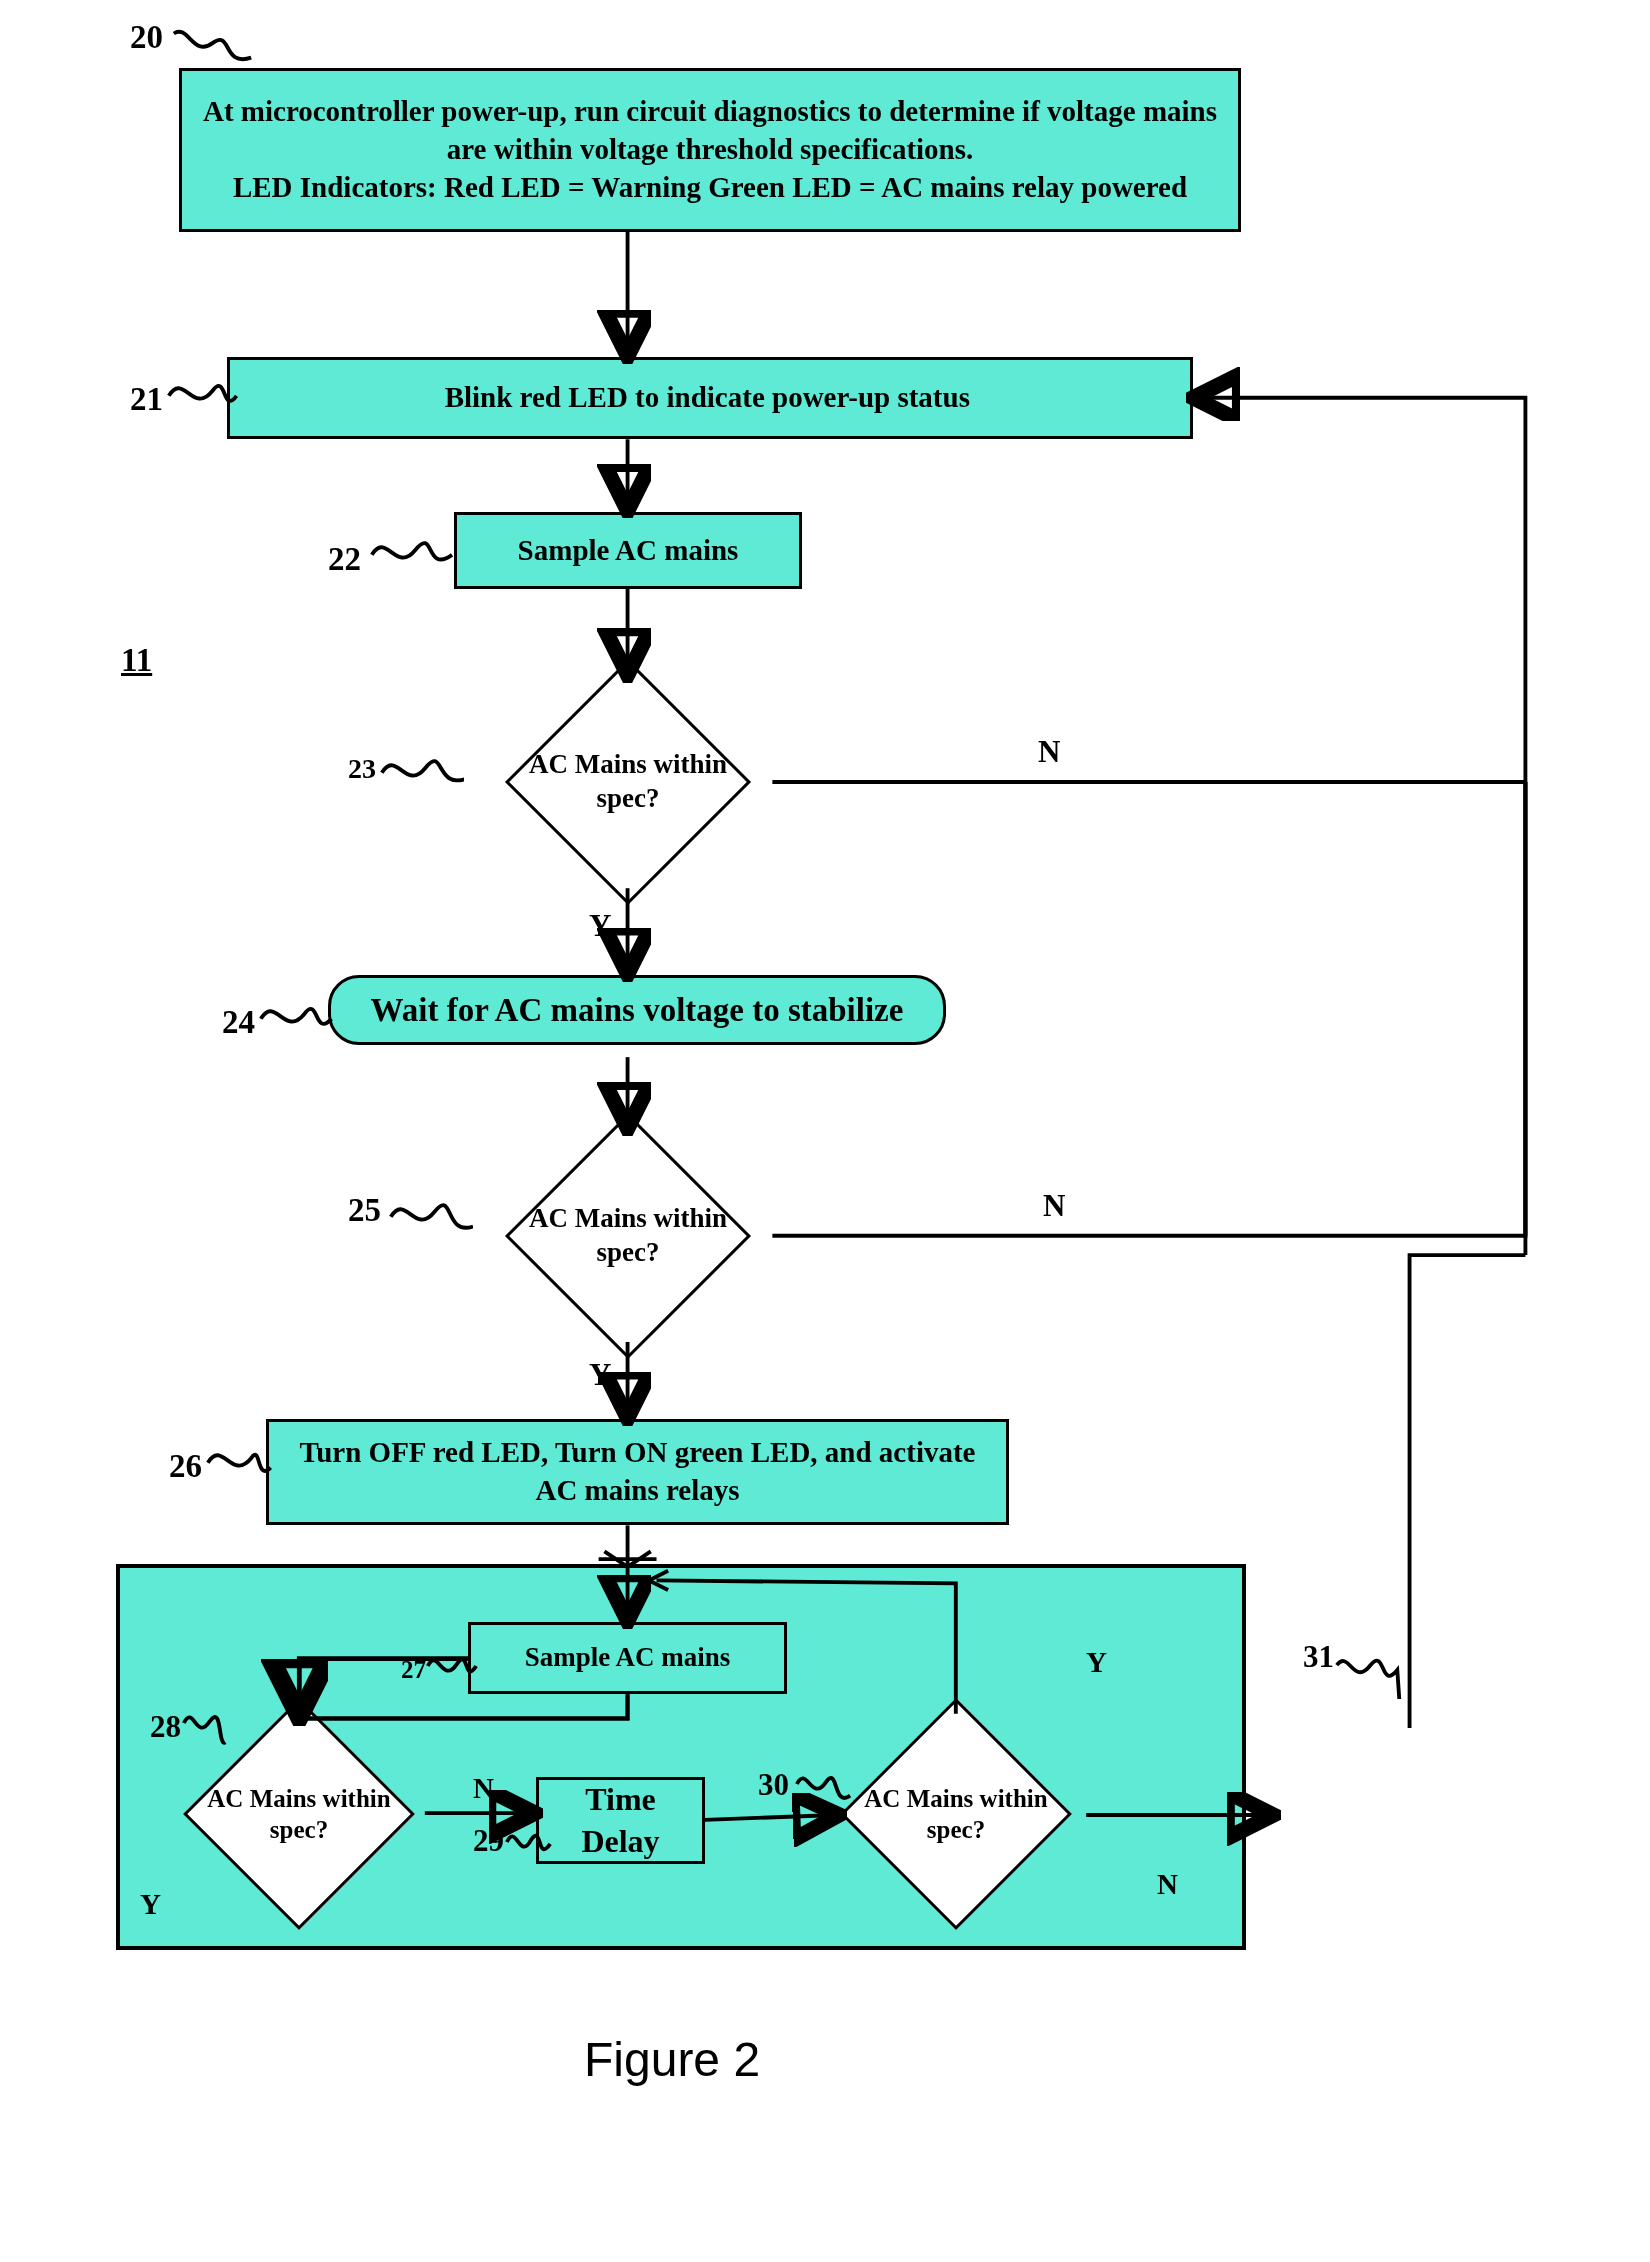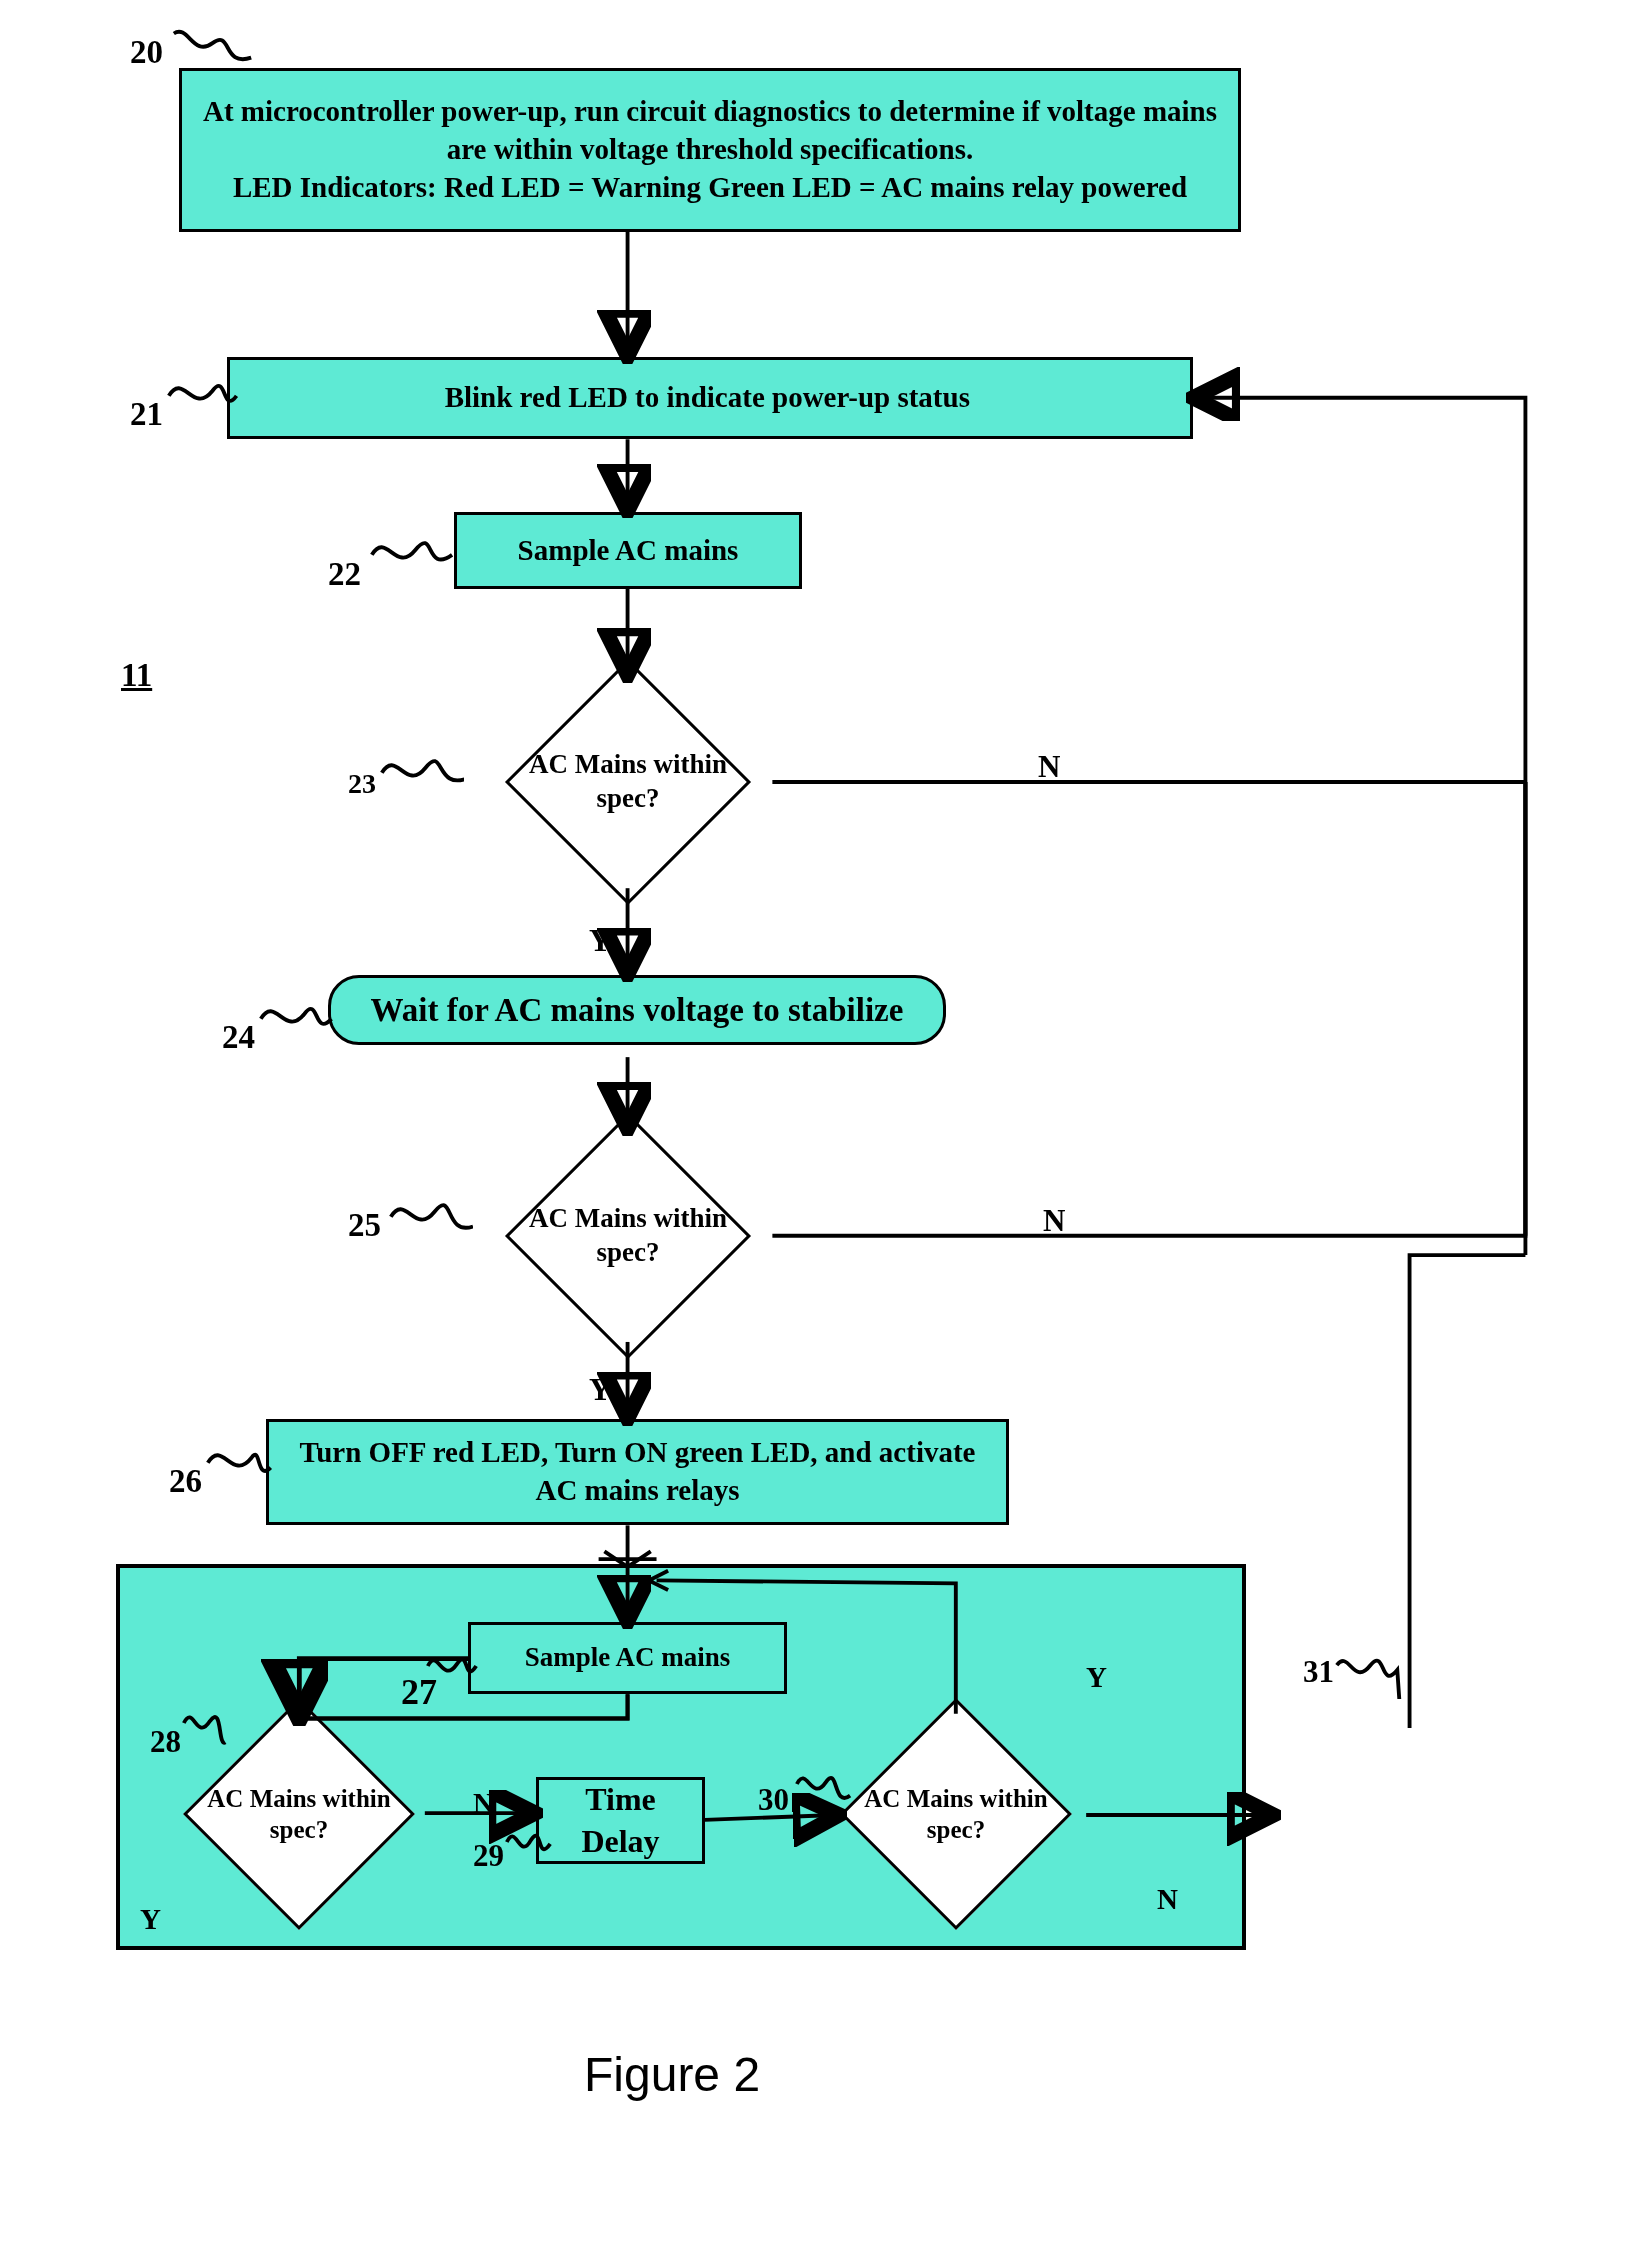--- a/index.html
+++ b/index.html
@@ -45,21 +45,20 @@
     transform: translate(-50%, -50%);
     text-align: center;
     font-weight: bold;
     line-height: 1.25;
     pointer-events: none;
   }
   .txt {
     position: absolute;
     font-weight: bold;
     font-family: "Times New Roman", serif;
-    margin-top: 15px;
   }
   .figcap {
     font-family: Arial, sans-serif;
     font-weight: normal;
   }
   svg.wires {
     position: absolute;
     left: 0;
     top: 0;
     width: 1650px;
@@ -136,21 +135,21 @@
   </div>
 
 
   <span class="txt" style="left:130px; top:19.3px; font-size:33px;">20</span>
   <span class="txt" style="left:130px; top:381px; font-size:33px;">21</span>
   <span class="txt" style="left:328px; top:541px; font-size:33px;">22</span>
   <span class="txt" style="left:348px; top:753px; font-size:28px;">23</span>
   <span class="txt" style="left:222px; top:1004px; font-size:33px;">24</span>
   <span class="txt" style="left:348px; top:1192px; font-size:33px;">25</span>
   <span class="txt" style="left:169px; top:1448px; font-size:33px;">26</span>
-  <span class="txt" style="left:401px; top:1656px; font-size:36px;">27</span>
+  <span class="txt" style="left:401px; top:1656px; font-size:25px;">27</span>
   <span class="txt" style="left:150px; top:1709px; font-size:31px;">28</span>
   <span class="txt" style="left:473px; top:1823px; font-size:31px;">29</span>
   <span class="txt" style="left:758px; top:1767px; font-size:31px;">30</span>
   <span class="txt" style="left:1303px; top:1639px; font-size:31px;">31</span>
 
   <span class="txt" style="left:1038px; top:734px; font-size:31px;">N</span>
   <span class="txt" style="left:589px; top:908px; font-size:31px;">Y</span>
   <span class="txt" style="left:1043px; top:1188px; font-size:31px;">N</span>
   <span class="txt" style="left:589px; top:1357px; font-size:31px;">Y</span>
   <span class="txt" style="left:473px; top:1772px; font-size:29px;">N</span>

